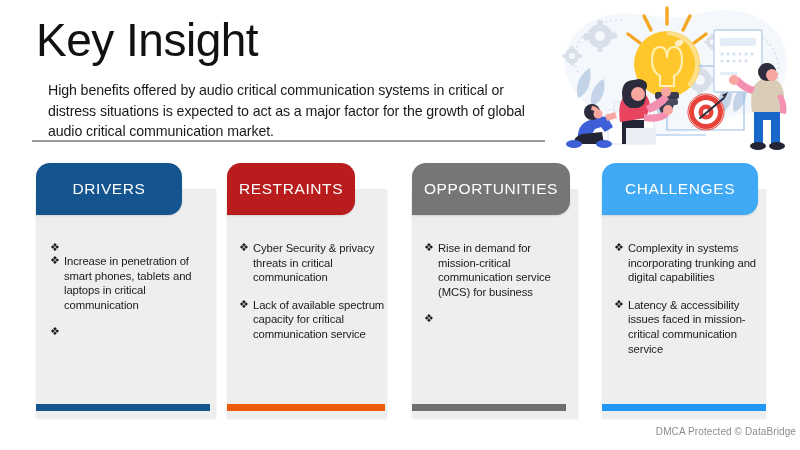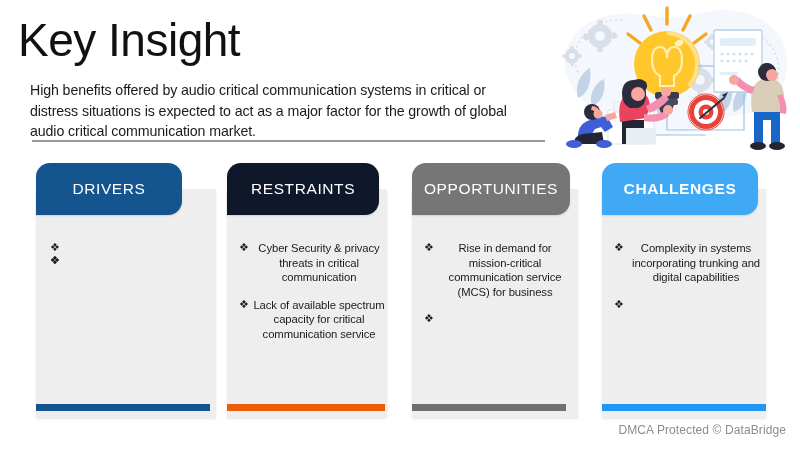--- a/index.html
+++ b/index.html
@@ -6,40 +6,40 @@
   body{
     width:800px;height:450px;
     background:#ffffff;
     font-family:"Liberation Sans","DejaVu Sans",sans-serif;
     overflow:hidden;
     position:relative;
   }
   .slide{position:absolute;inset:0;background:#fff;}
 
   
-  .header{position:absolute;left:18px;top:12px;width:520px;}
+  .header{position:absolute;left:36px;top:12px;width:520px;}
   .title{
     font-size:46px;line-height:56px;font-weight:400;color:#111;
     letter-spacing:-0.5px;margin:0 0 4px 0;
   }
   .subtitle{
     font-size:14.2px;line-height:20.5px;color:#1a1a1a;font-weight:400;
     margin:12px;letter-spacing:-0.1px;
   }
   .divider{
     position:absolute;left:32px;top:140px;width:513px;height:2px;
     background:#9a9a9a;
   }
 
   
   .illus{position:absolute;left:548px;top:2px;width:252px;height:150px;}
   .illus svg{display:block;width:100%;height:100%;}
 
   
-  .cards{position:absolute;left:0;top:163px;width:800px;height:255px;text-align:center;}
+  .cards{position:absolute;left:0;top:163px;width:800px;height:255px;}
   .card{position:absolute;top:0;}
   .card-body{
     position:absolute;left:0;top:26px;
     background:#eeeeee;
     box-shadow:0 1px 2px rgba(0,0,0,0.10);
   }
   .pill{
     position:absolute;left:0;top:0;height:52px;
     border-radius:14px 14px 14px 0;
     display:flex;align-items:center;justify-content:center;
@@ -62,22 +62,22 @@
     padding-left:14px;margin-bottom:13px;
     letter-spacing:-0.1px;
   }
   .bullet .dot{
     position:absolute;left:0;top:-1px;
     font-size:11px;color:#1b1b1b;line-height:15px;
   }
 
   
   .footer{
-    position:absolute;right:14px;bottom:13px;
-    font-size:12px;color:#8c8c8c;letter-spacing:0.1px;margin-top:28px;
+    position:absolute;right:4px;bottom:13px;
+    font-size:10px;color:#8c8c8c;letter-spacing:0.1px;margin-top:28px;
   }
 </style>
 </head>
 <body>
 
 <div class="slide">
 
   <div class="header">
     <h1 class="title">Key Insight</h1>
     <p class="subtitle">High benefits offered by audio critical communication systems in critical or distress situations is expected to act as a major factor for the growth of global audio critical communication market.</p>
@@ -244,36 +244,37 @@
       </div>
       <div class="pill" style="width:146px;background:#14558f;">
         <span>DRIVERS</span>
       </div>
       <ul class="bullets" style="left:14px;top:78px;width:156px;">
         <li class="bullet">
           <span class="dot">❖</span>
         </li>
         <li class="bullet">
           <span class="dot">❖</span>
+          <span>Increase in penetration of smart phones, tablets and laptops in critical communication</span>
         </li>
         <li class="bullet">
           <span class="dot">❖</span>
         </li>
       </ul>
       <div class="bottombar" style="left:0;top:241px;width:174px;background:#14558f;"></div>
     </div>
 
     <div class="card" style="left:227px;width:160px;">
       <div class="card-body" style="width:160px;height:229px;"></div>
       <div class="notch">
         <svg viewBox="0 0 14 16" style="display:block;width:14px;height:16px;">
           <path d="M0 0 L14 0 L14 16 Q14 2 0 2 Z" fill="#eeeeee"></path>
         </svg>
       </div>
-      <div class="pill" style="width:152px;background:#0f172a;">
+      <div class="pill" style="width:128px;background:#b91c1c;">
         <span>RESTRAINTS</span>
       </div>
       <ul class="bullets" style="left:12px;top:78px;width:146px;">
         <li class="bullet">
           <span class="dot">❖</span>
           <span>Cyber Security &amp; privacy threats in critical communication</span>
         </li>
         <li class="bullet">
           <span class="dot">❖</span>
           <span>Lack of available spectrum capacity for critical communication service</span>
@@ -304,30 +305,31 @@
       <div class="bottombar" style="left:0;top:241px;width:154px;background:#6f6f6f;"></div>
     </div>
 
     <div class="card" style="left:602px;width:164px;">
       <div class="card-body" style="width:164px;height:229px;"></div>
       <div class="notch">
         <svg viewBox="0 0 14 16" style="display:block;width:14px;height:16px;">
           <path d="M0 0 L14 0 L14 16 Q14 2 0 2 Z" fill="#eeeeee"></path>
         </svg>
       </div>
-      <div class="pill" style="width:156px;background:#3fa9f5;font-weight:bold;">
+      <div class="pill" style="width:156px;background:#3fa9f5;">
         <span>CHALLENGES</span>
       </div>
       <ul class="bullets" style="left:12px;top:78px;width:150px;">
         <li class="bullet">
           <span class="dot">❖</span>
           <span>Complexity in systems incorporating trunking and digital capabilities</span>
         </li>
         <li class="bullet">
           <span class="dot">❖</span>
+          <span>Latency &amp; accessibility issues faced in mission-critical communication service</span>
         </li>
       </ul>
       <div class="bottombar" style="left:0;top:241px;width:164px;background:#2196f3;"></div>
     </div>
 
   </div>
 
   <div class="footer">DMCA Protected © DataBridge</div>
 
 </div>

